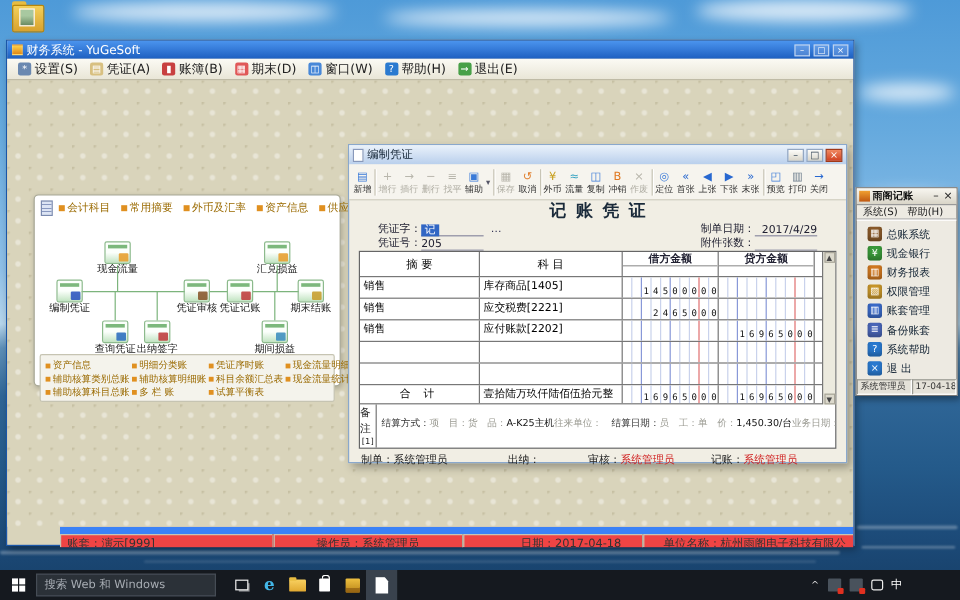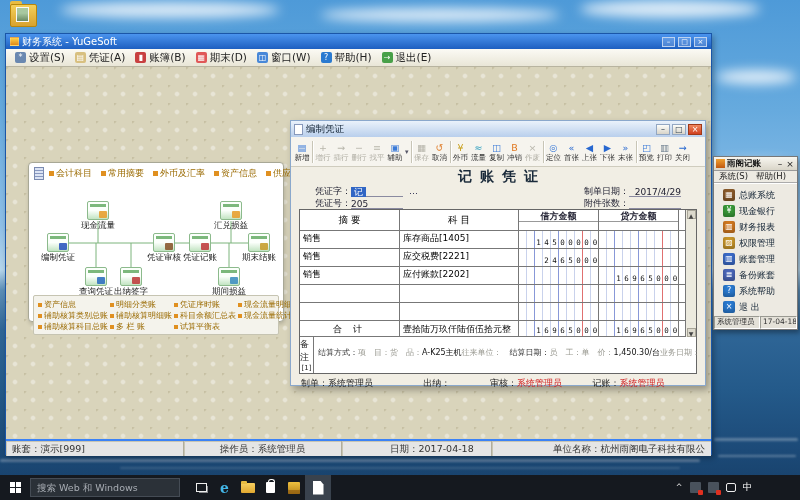--- a/index.html
+++ b/index.html
@@ -17,21 +17,21 @@
 
 #main-win{position:absolute;left:5px;top:33px;width:707px;height:422px;border:1px solid #1a56a8;background:#d9d4bb;box-shadow:2px 3px 6px rgba(0,0,0,.3);}
 .titlebar{height:15px;background:linear-gradient(180deg,#4b94ee,#1d5fc0);color:#fff;font-size:10px;display:flex;align-items:center;padding:0 4px;gap:3px;}
 .app-ico{width:9px;height:9px;background:linear-gradient(#ffd24a,#e08818);border:1px solid #fff3;}
 .titlebar .tspacer{flex:1;}
 .wctrl{width:13px;height:10px;border:1px solid #bcd2f0;background:rgba(255,255,255,.18);color:#fff;font-size:7px;line-height:8px;text-align:center;}
 .menubar{height:18px;background:linear-gradient(#fbfaf4,#e9e6d7);border-bottom:1px solid #b8b4a0;display:flex;align-items:center;padding:0 4px;font-size:10.5px;color:#222;}
 .menu-item{display:flex;align-items:center;padding:0 5px;height:16px;}
 .mi{width:11px;height:11px;border-radius:2px;margin-right:3px;color:#fff;font-size:8px;line-height:11px;text-align:center;flex:0 0 11px;}
 .client{position:relative;height:372px;background-color:#d9d4bb;background-image:radial-gradient(circle at 9px 9px,rgba(255,255,255,.4) 1.5px,transparent 3px),radial-gradient(circle at 0 0,rgba(150,140,100,.28) 1.5px,transparent 3px);background-size:18px 18px;overflow:hidden;}
-.statusbar{height:17px;background:#e5e5e5;border-top:2px solid #3b82f6;display:flex;font-size:9.5px;color:#333;}
+.statusbar{height:17px;background:#ef4444;border-top:6px solid #3b82f6;display:flex;font-size:9.5px;color:#333;margin-left:44px;}
 .scell{border-right:1px solid #b0ad9c;box-shadow:inset 1px 1px 0 #c8c5b4;padding:2px 6px;white-space:nowrap;overflow:hidden;}
 .scell0{width:178px;}.scell1{width:158px;text-align:center;}.scell2{width:150px;padding-left:48px;}.scell3{flex:1;text-align:right;border-right:none;}
 
 
 #nav-panel{position:absolute;left:22px;top:95px;width:256px;height:160px;background:#fff;border:1px solid #a8a896;border-radius:4px;box-shadow:1px 2px 4px rgba(0,0,0,.18);}
 .panel-grid-icon{position:absolute;left:5px;top:4px;width:10px;height:13px;border:1px solid #7a8ab0;background:repeating-linear-gradient(180deg,#dce4f4 0 2px,#8898c0 2px 3px);}
 #tabs{display:flex;gap:9px;align-items:center;padding:4px 4px 0 20px;font-size:9px;color:#9a6a00;white-space:nowrap;}
 .tab{display:flex;align-items:center;}
 .bullet{width:5px;height:5px;background:#e09020;display:inline-block;margin-right:2px;flex:0 0 5px;}
 #flow{position:absolute;inset:16px 0 0 0;}

